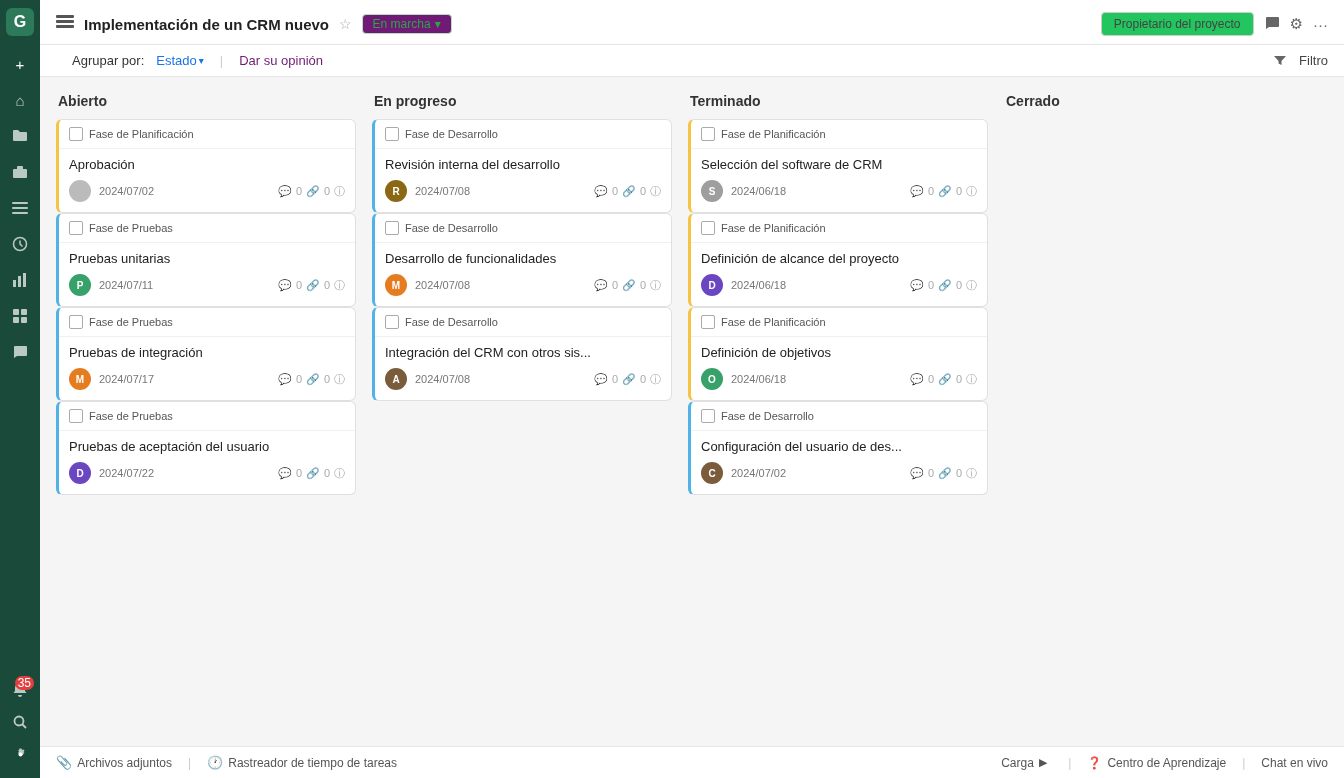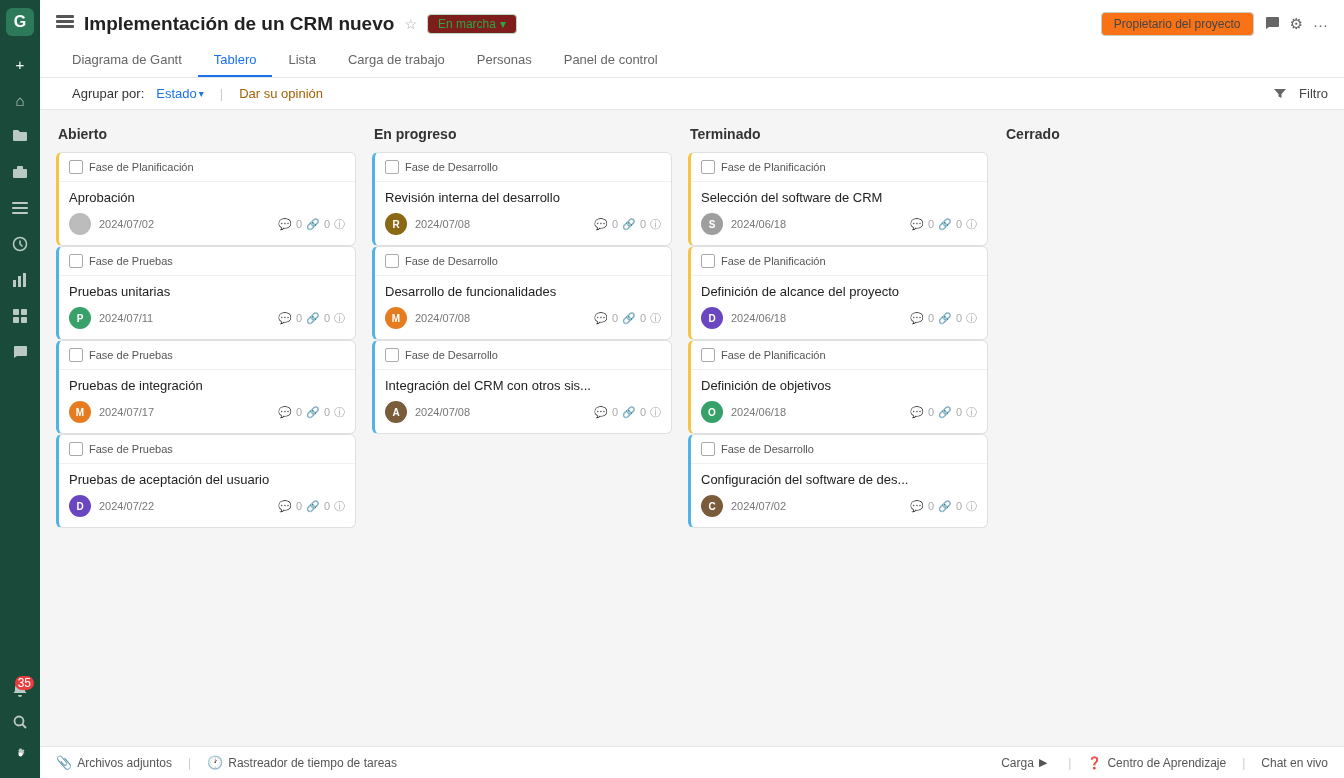--- a/index.html
+++ b/index.html
@@ -67,46 +67,46 @@
       display: flex;
       align-items: center;
       padding: 12px 0 8px;
       gap: 10px;
     }
     .header-icon {
       color: #666;
       font-size: 16px;
     }
     .header-title {
-      font-size: 19px;
+      font-size: 15px;
       font-weight: 600;
       color: #222;
     }
     .star-icon { color: #aaa; cursor: pointer; font-size: 14px; }
     .status-badge {
-      background: #7f1d1d;
+      background: #701a75;
       color: #28a745;
       border: 1px solid #b8dfc5;
       border-radius: 4px;
       padding: 2px 10px;
       font-size: 12px;
       display: flex; align-items: center; gap: 4px;
       cursor: pointer;
     }
     .header-actions {
       margin-left: auto;
       display: flex;
       align-items: center;
       gap: 10px;
     }
     .owner-btn {
       border: 1px solid #ccc;
       border-radius: 4px;
       padding: 4px 12px;
-      background: #f97316;
+      background: #22c55e;
       cursor: pointer;
       font-size: 12px;
       color: #444;
     }
     .icon-btn { color: #666; cursor: pointer; font-size: 15px; }
 
     
     .nav-tabs {
       display: flex;
       gap: 0;
@@ -140,21 +140,21 @@
       font-size: 13px; color: #444; margin-left: 16px;
     }
     .group-by-label { color: #333; }
     .group-by-value {
       color: #1a73e8;
       font-weight: 500;
       display: flex; align-items: center; gap: 2px;
       cursor: pointer;
     }
     .separator { color: #ccc; margin: 0 8px; }
-    .feedback-btn { color: #a16207; cursor: pointer; font-size: 13px; }
+    .feedback-btn { color: #701a75; cursor: pointer; font-size: 13px; }
     .filter-btn {
       margin-left: auto;
       display: flex; align-items: center; gap: 12px;
       color: #444; cursor: pointer; font-size: 13px;
     }
 
     
     .board {
       flex: 1;
       display: flex;
@@ -373,28 +373,20 @@
         <button class="owner-btn">Propietario del proyecto</button>
         <span class="icon-btn">
           <svg width="16" height="16" viewBox="0 0 16 16" fill="#666">
               <path d="M2 2h12a1 1 0 011 1v8a1 1 0 01-1 1H5l-3 2V3a1 1 0 011-1z"></path>
             </svg>
         </span>
         <span class="icon-btn">⚙</span>
         <span class="icon-btn">···</span>
       </div>
     </div>
-    <div class="nav-tabs">
-      <div class="nav-tab">Diagrama de Gantt</div>
-      <div class="nav-tab active">Tablero</div>
-      <div class="nav-tab">Lista</div>
-      <div class="nav-tab">Carga de trabajo</div>
-      <div class="nav-tab">Personas</div>
-      <div class="nav-tab">Panel de control</div>
-    </div>
   </div>
 
   <div class="toolbar">
     <div class="group-by">
       <span class="group-by-label">Agrupar por:</span>
       <span class="group-by-value">
         <span>Estado</span>
         <span class="chevron">▾</span>
       </span>
     </div>
@@ -637,21 +629,21 @@
             </div>
           </div>
         </div>
 
         <div class="card phase-bar-blue">
           <div class="card-phase card-desarrollo">
             <div class="phase-icon"></div>
             <span>Fase de Desarrollo</span>
           </div>
           <div class="card-body">
-            <div class="card-title">Configuración del software de des...</div>
+            <div class="card-title">Configuración del usuario de des...</div>
             <div class="card-footer">
               <div class="avatar" style="background:#7a5c3a; color:white; width:22px;height:22px;border-radius:50%;display:flex;align-items:center;justify-content:center;font-size:10px;font-weight:600;flex-shrink:0;">C</div>
               <span class="card-date">2024/07/02</span>
               <div class="card-meta">
                 <span>💬</span>
                 <span>0</span>
                 <span>🔗</span>
                 <span>0</span>
                 <span>ⓘ</span>
               </div>

